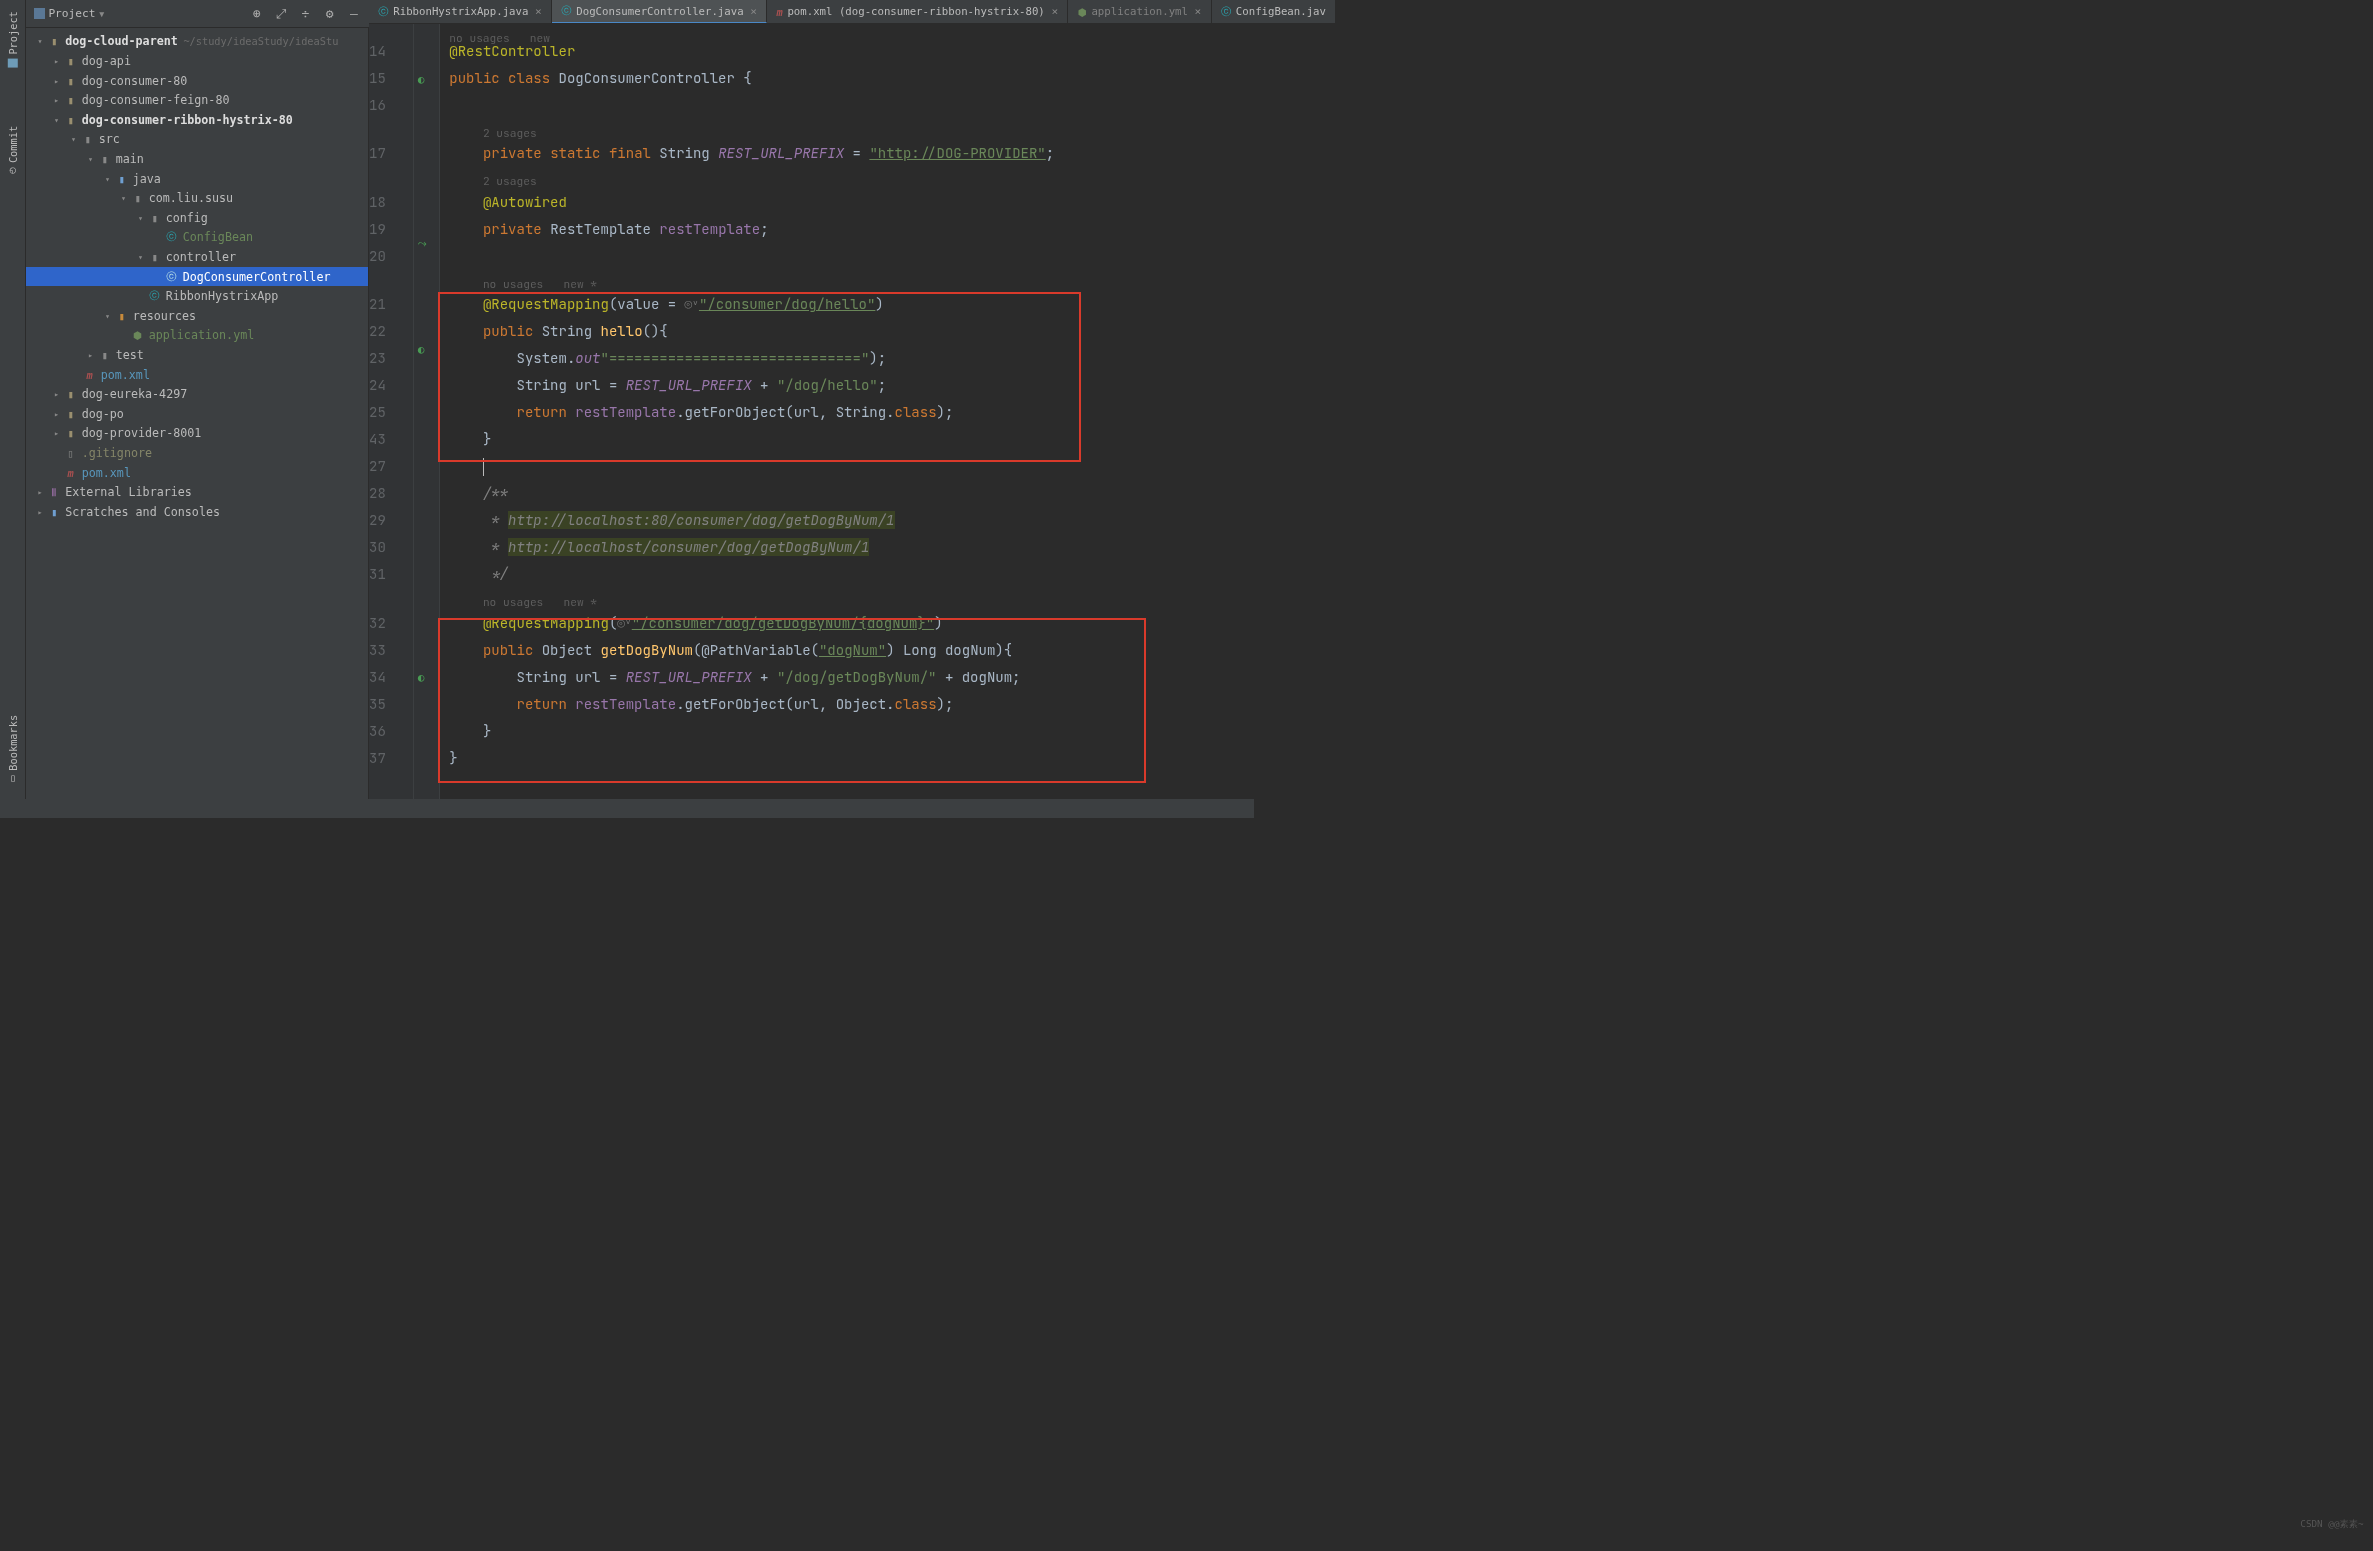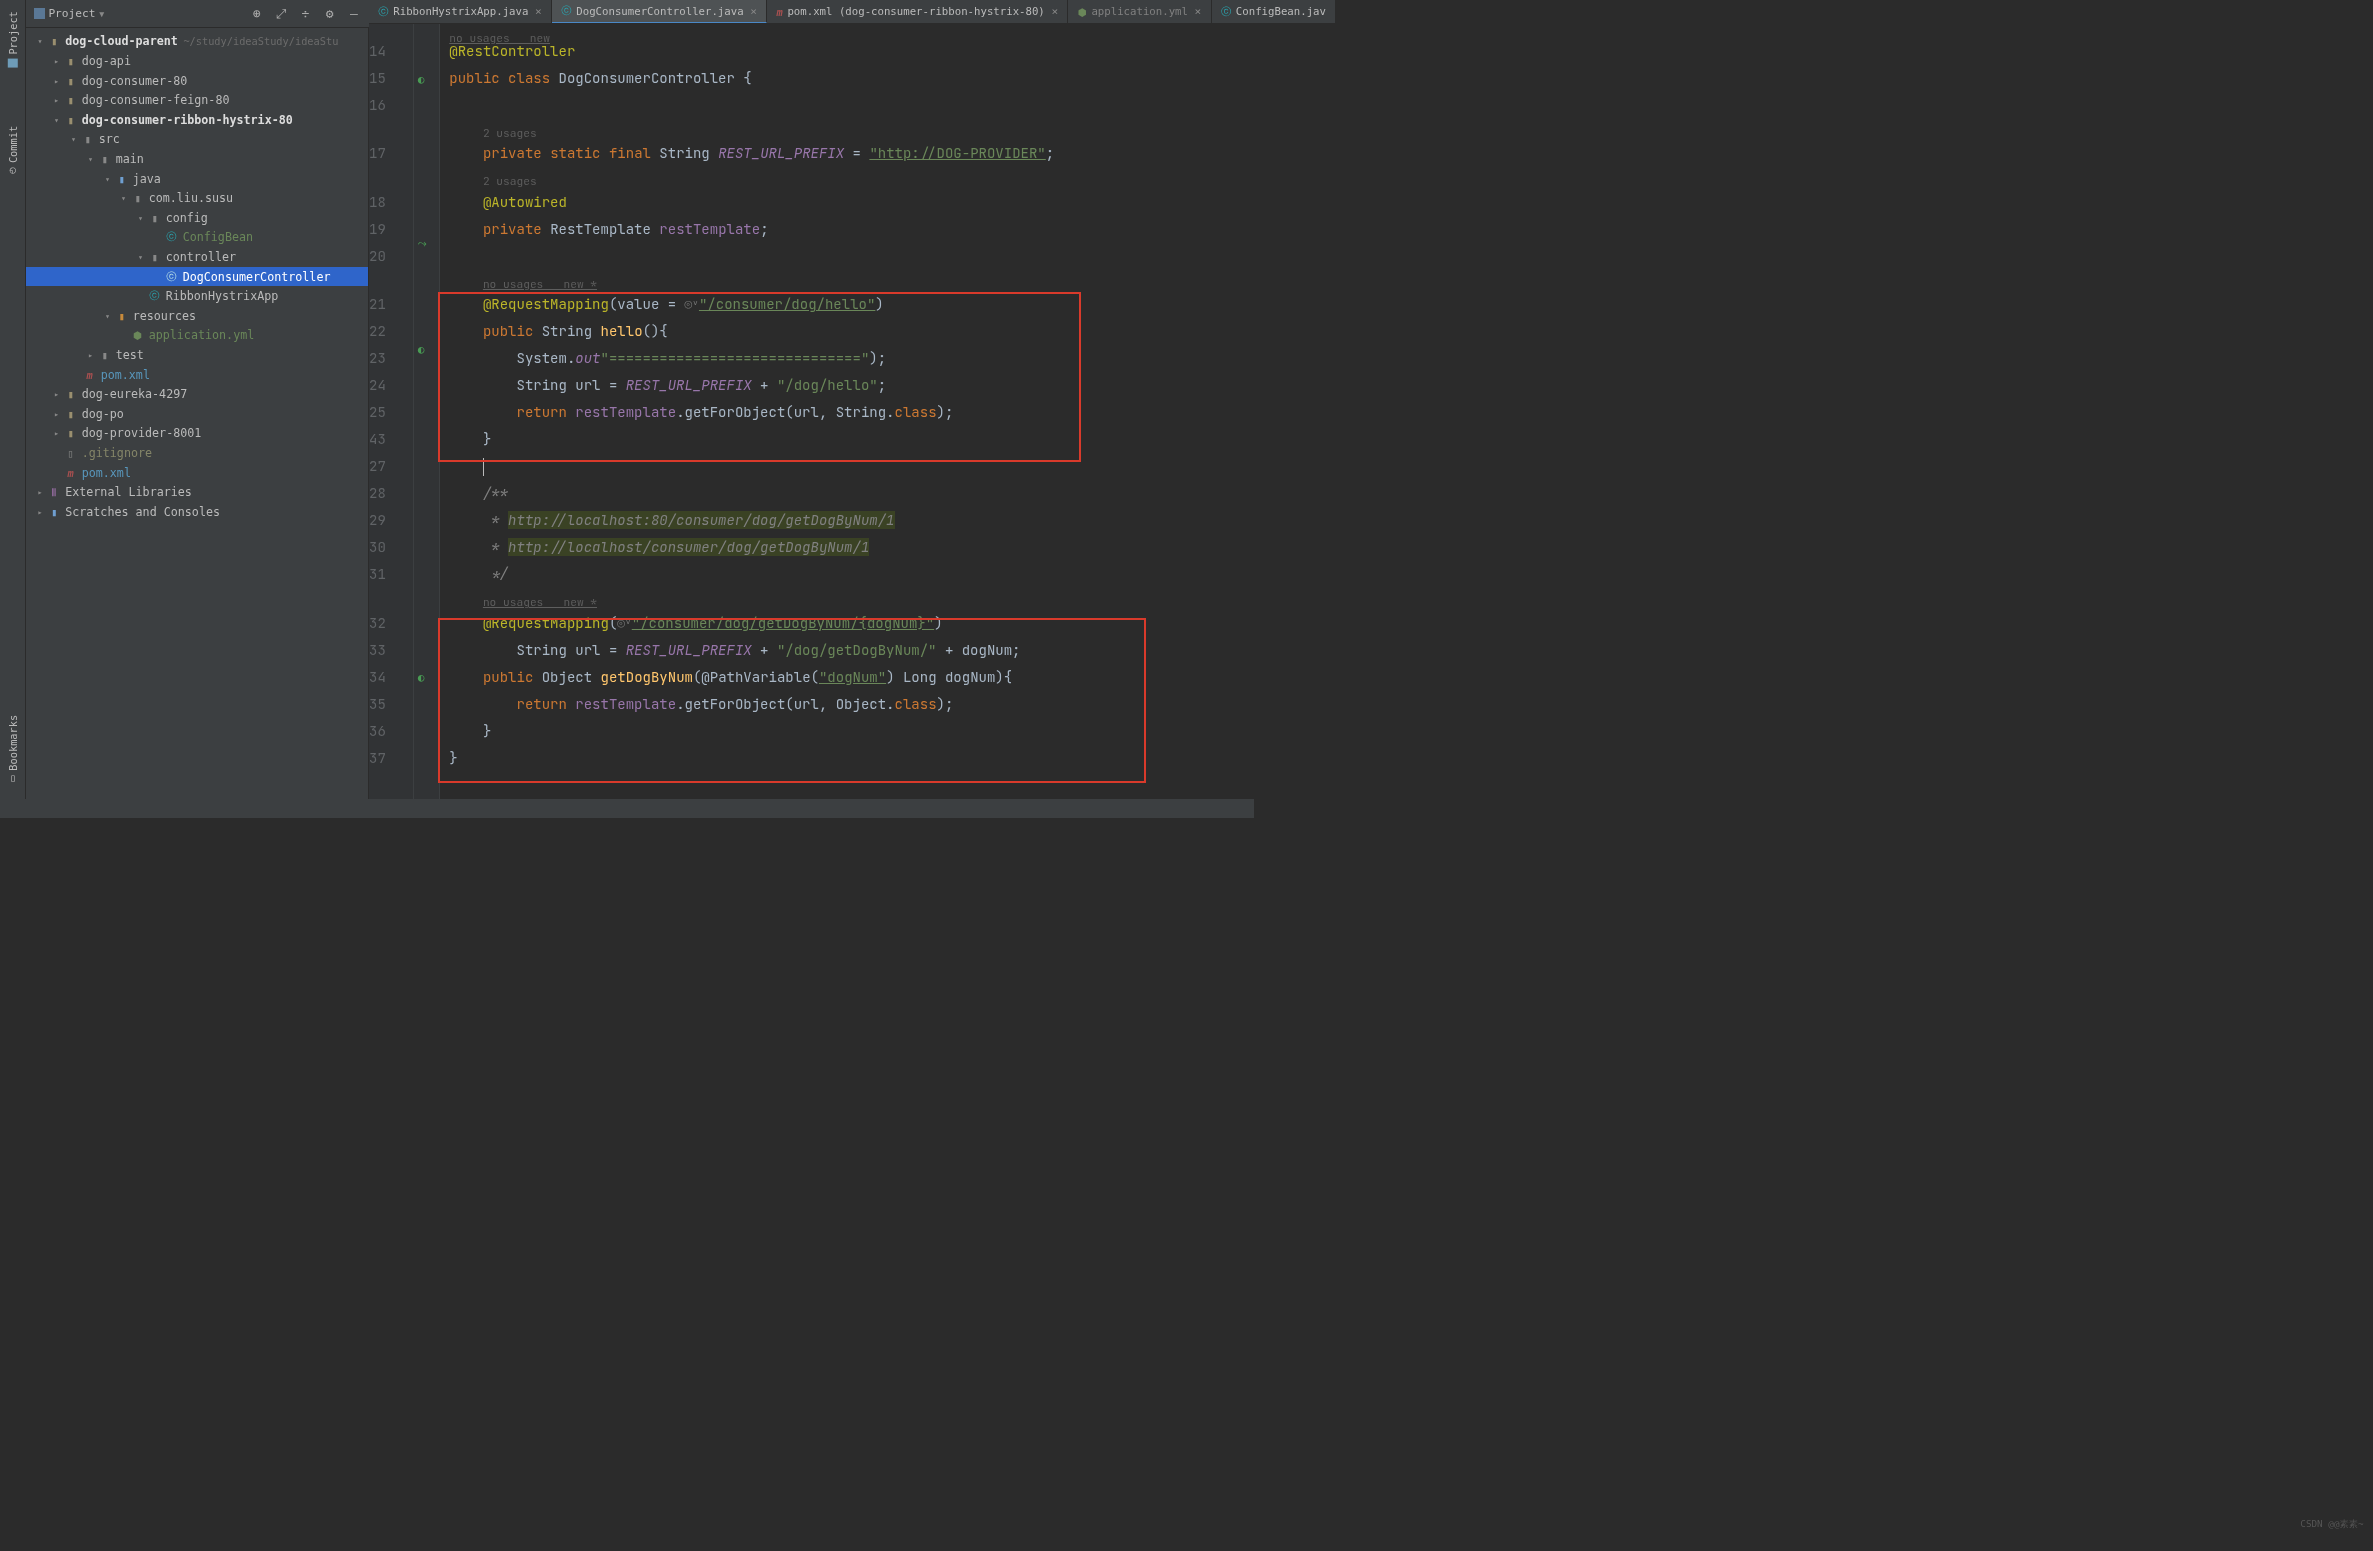--- a/index.html
+++ b/index.html
@@ -121,21 +121,21 @@
   line-height: 27px;
   overflow:hidden;
   position:relative;
 }
 .gutter-ln { background:#313335; color:#606366; text-align:left; padding:0 7.5px 0 0; border-right:0.9px solid #3c3f41;}
 .gutter-ic { background:#313335; border-right:0.9px solid #3c3f41; position:relative;}
 .gutter-ic .gic { position:absolute; left:3.7px; font-size:11.2px;}
 .code { background:#2b2b2b; padding-left:9.3px; position:relative;}
 .code-line{ height:27px; white-space:pre; }
 .dimmer{ color:#5e5e5e; font-size:11.2px; display:inline-block; height:17px; line-height:17px;}
-.underline-dim{ text-decoration: underline; text-decoration-color:#5e5e5e;}
+.underline-dim{ text-decoration-color:#5e5e5e;}
 .k-anno{color:#bbb529;}
 .k-kw{color:#cc7832;}
 .k-str{color:#6a8759;}
 .k-field{color:#9876aa; font-style:italic;}
 .k-fn{color:#ffc66d;}
 .k-type{color:#a9b7c6;}
 .k-comm{color:#808080; font-style:italic;}
 .k-comm-hl{background:#3a4224; color:#808080; font-style:italic;}
 .k-url-str{color:#6a8759; text-decoration:underline;}
 .k-static{font-style:italic;color:#9876aa;text-align:center;}
@@ -402,22 +402,22 @@
         <div class="code-line">        <span>String url = </span><span class="k-field">REST_URL_PREFIX</span><span> + </span><span class="k-str">"/dog/hello"</span><span>;</span></div>
         <div class="code-line">        <span class="k-kw">return</span> <span class="k-field" style="font-style:normal">restTemplate</span><span>.getForObject(url, String.</span><span class="k-kw">class</span><span>);</span></div>
         <div class="code-line">    <span>}</span></div>
         <div class="code-line">    <span class="caret"></span></div>
         <div class="code-line">    <span class="k-comm">/**</span></div>
         <div class="code-line">    <span class="k-comm"> * </span><span class="k-comm-hl">http://localhost:80/consumer/dog/getDogByNum/1</span></div>
         <div class="code-line">    <span class="k-comm"> * </span><span class="k-comm-hl">http://localhost/consumer/dog/getDogByNum/1</span></div>
         <div class="code-line">    <span class="k-comm"> */</span></div>
         <div class="code-line" style="height:21.4px">    <span class="dimmer underline-dim">no usages   new *</span></div>
         <div class="code-line">    <span class="k-anno">@RequestMapping</span>(<span class="k-globe">◎ᵛ</span><span class="k-str k-url-str">"/consumer/dog/getDogByNum/{dogNum}"</span><span>)</span></div>
+        <div class="code-line">    <span class="k-kw">public</span> <span class="k-type">Object</span> <span class="k-fn">getDogByNum</span><span>(@PathVariable(</span><span class="k-str k-url-str">"dogNum"</span><span>) Long dogNum){</span></div>
         <div class="code-line">        <span>String url = </span><span class="k-field">REST_URL_PREFIX</span><span> + </span><span class="k-str">"/dog/getDogByNum/"</span><span> + dogNum;</span></div>
-        <div class="code-line">    <span class="k-kw">public</span> <span class="k-type">Object</span> <span class="k-fn">getDogByNum</span><span>(@PathVariable(</span><span class="k-str k-url-str">"dogNum"</span><span>) Long dogNum){</span></div>
         <div class="code-line">        <span class="k-kw">return</span> <span class="k-field" style="font-style:normal">restTemplate</span><span>.getForObject(url, Object.</span><span class="k-kw">class</span><span>);</span></div>
         <div class="code-line">    <span>}</span></div>
         <div class="code-line"><span>}</span></div>
       </div>
     </div>
   </div>
 
 </div>
 
 <div class="watermark">CSDN @@素素~</div>

